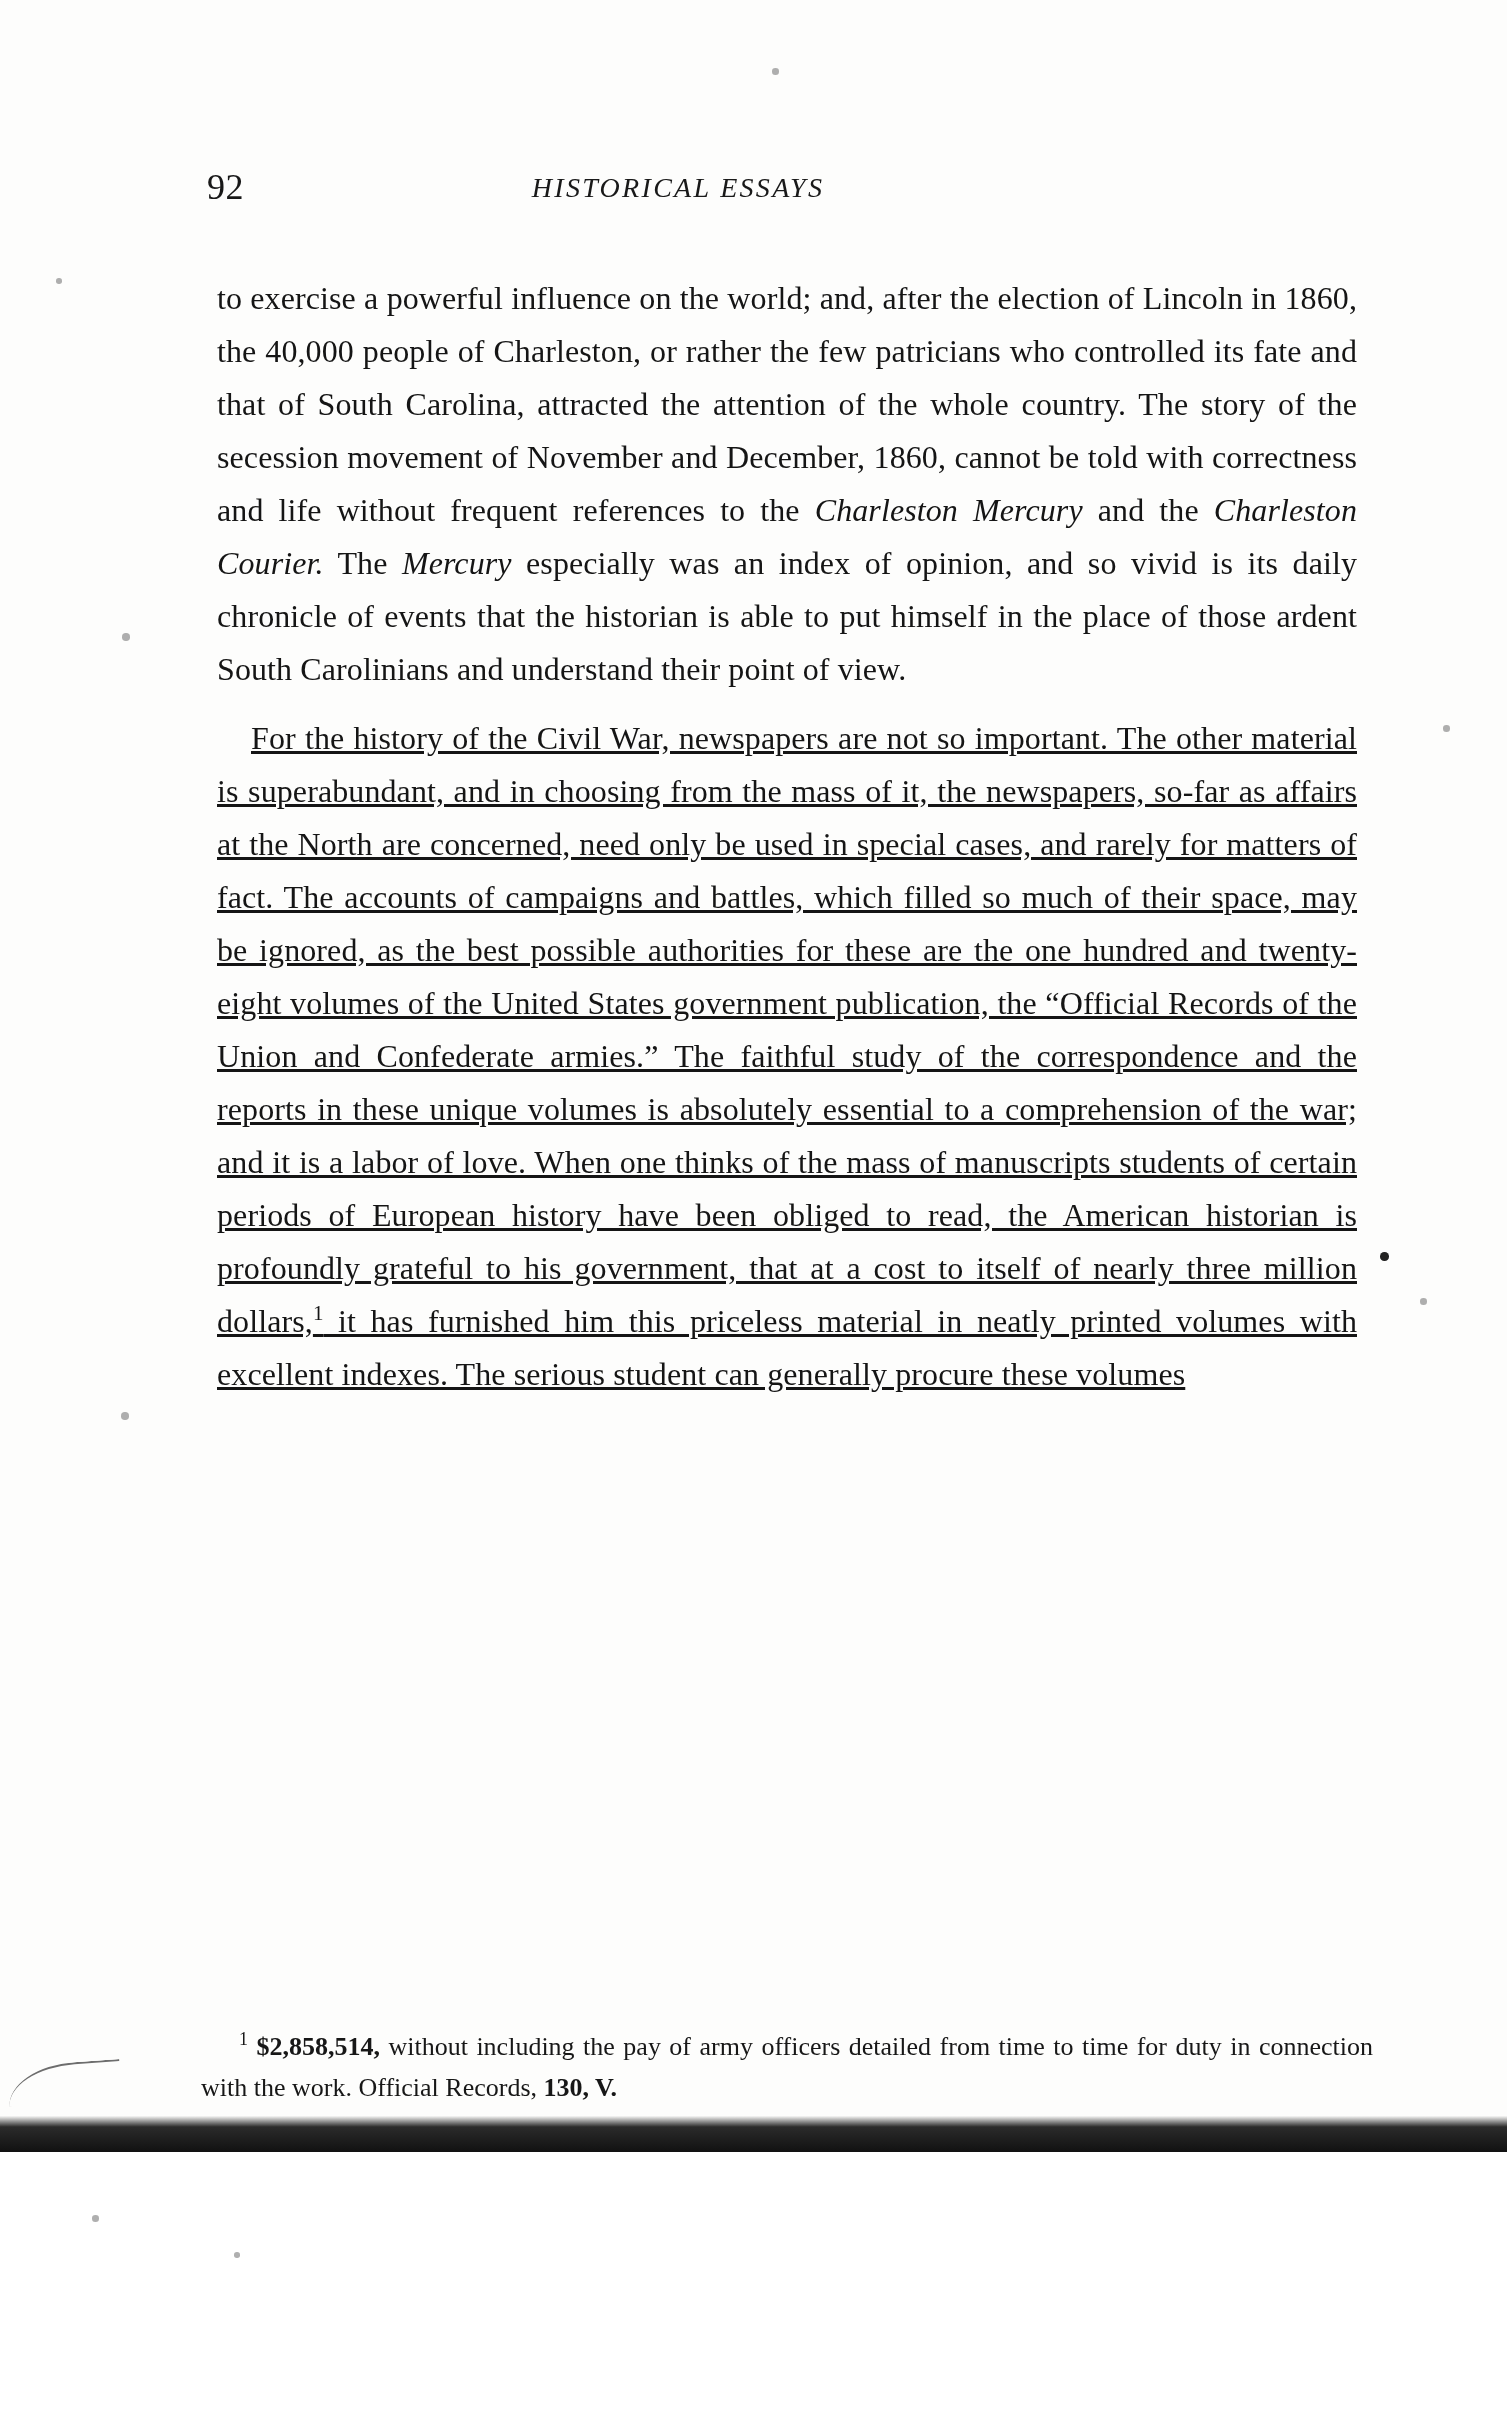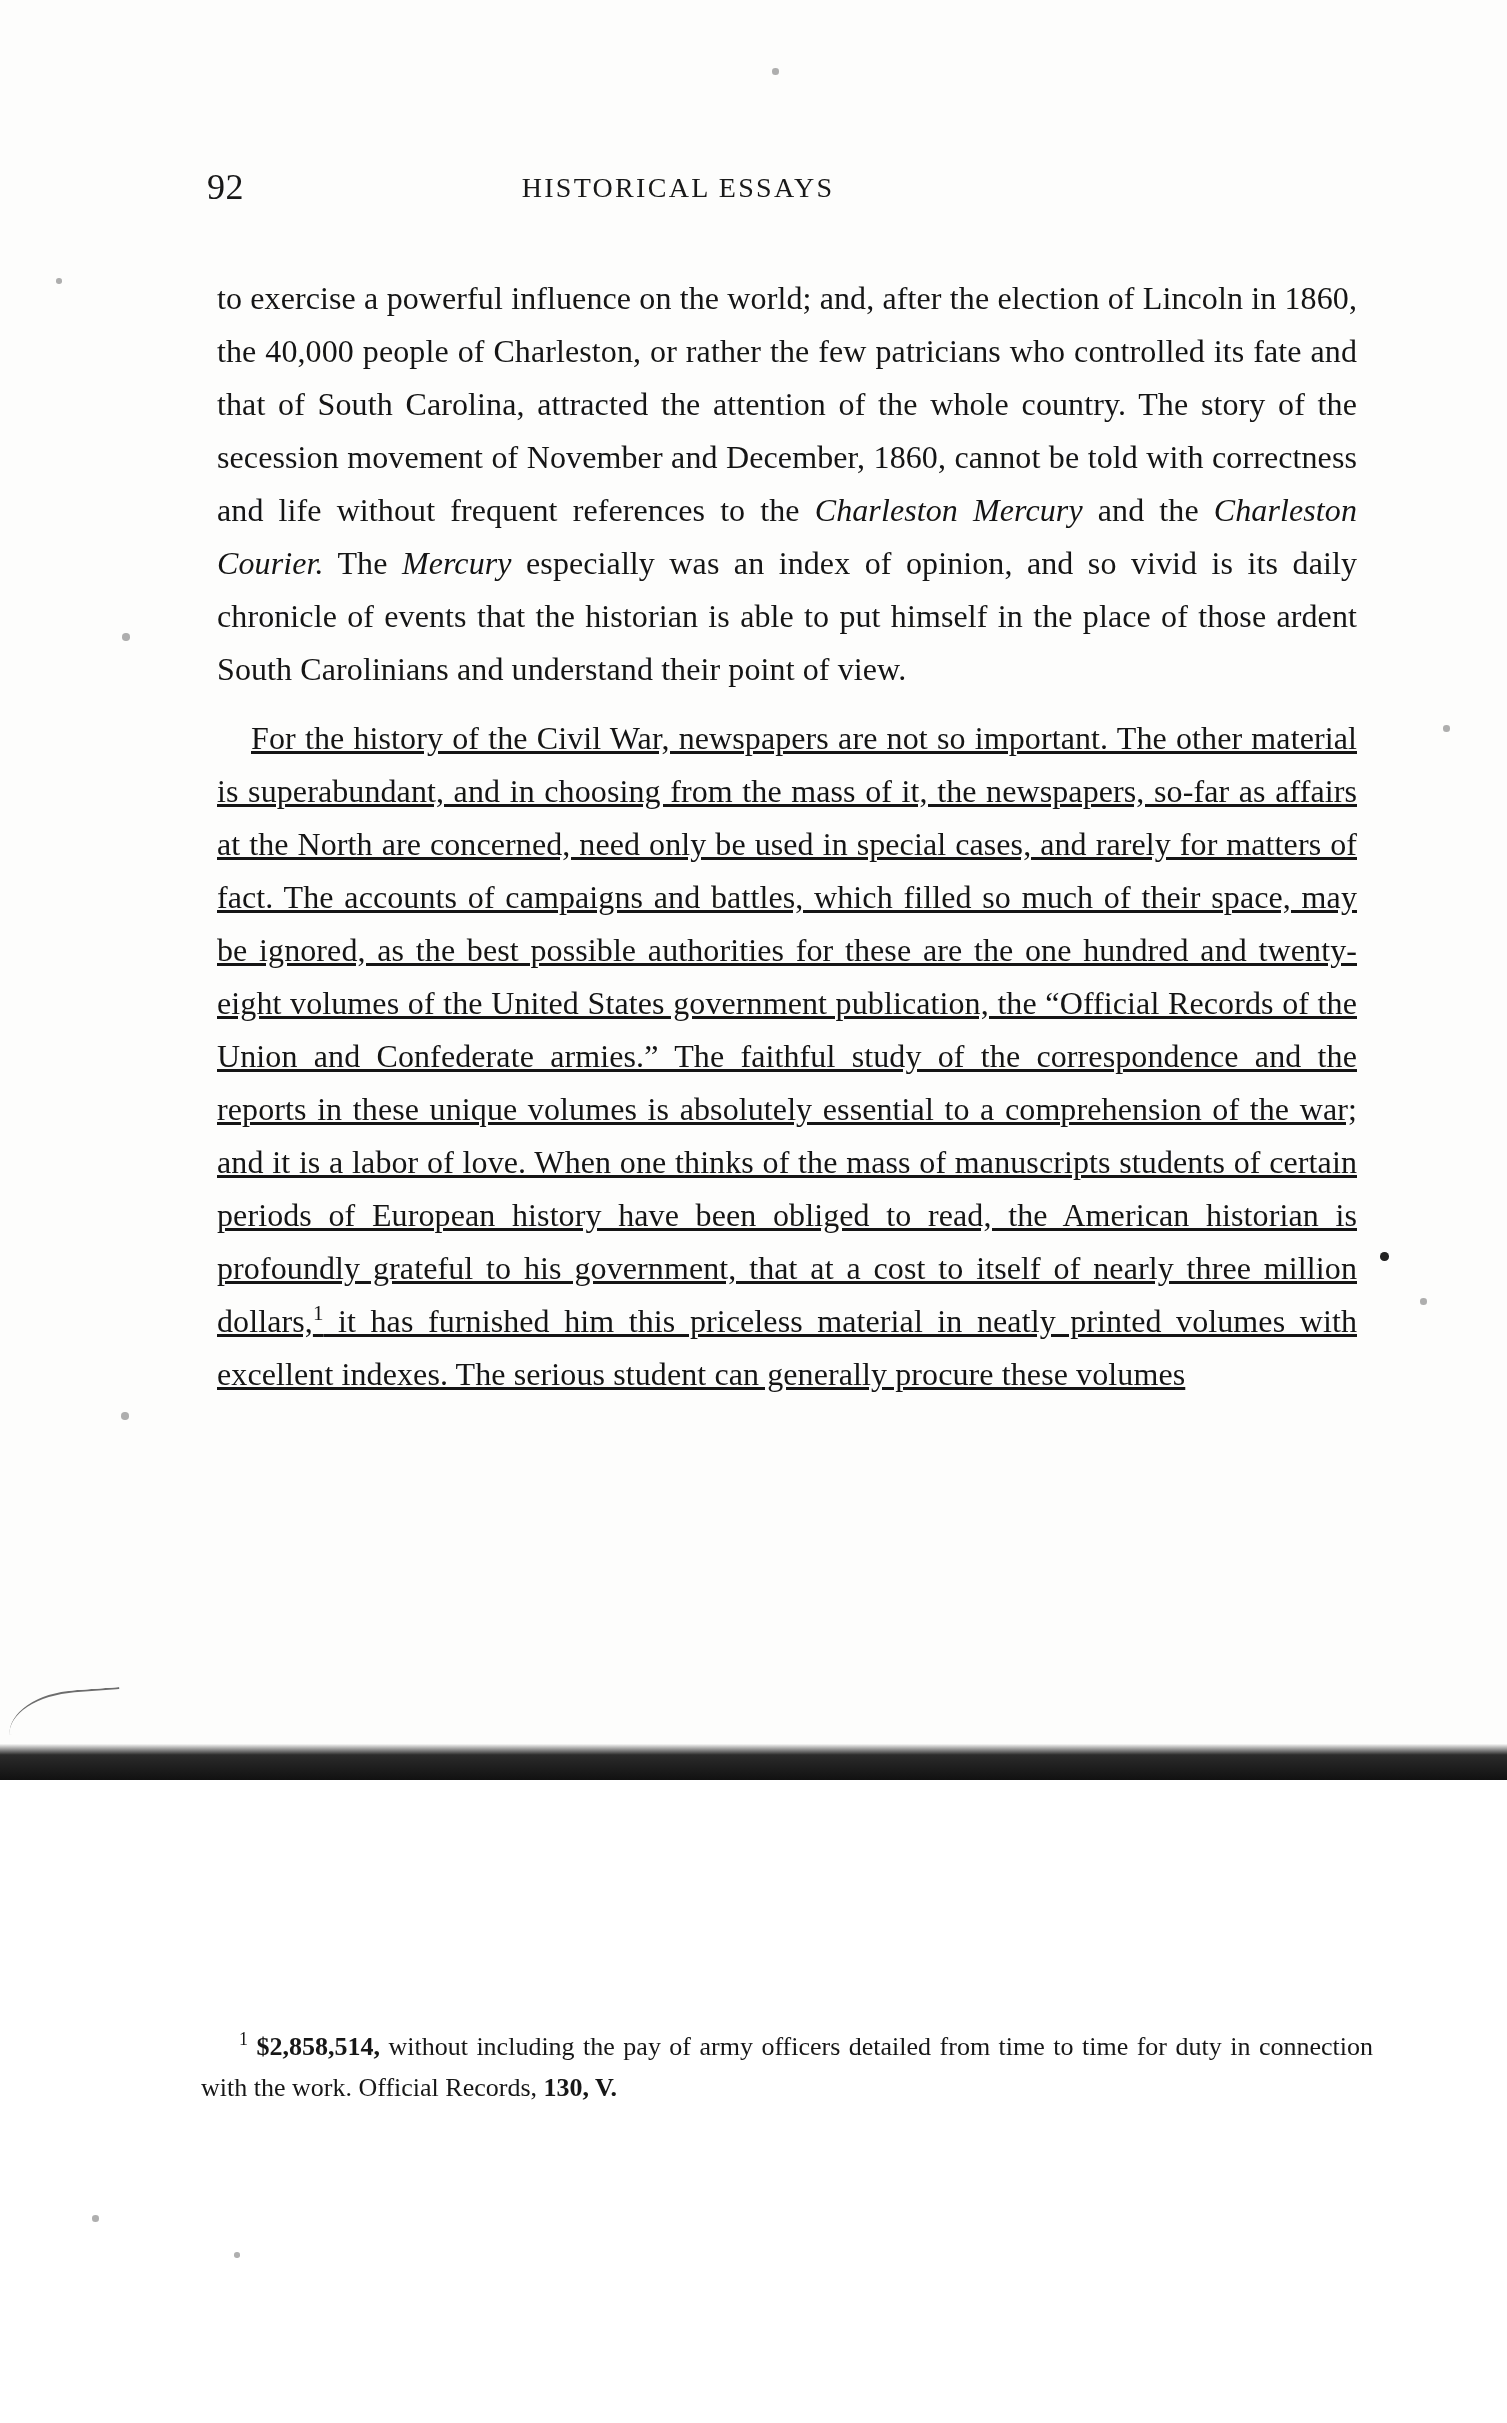--- a/index.html
+++ b/index.html
@@ -12,21 +12,21 @@
     height: 2424px;
     position: relative;
     font-family: "Liberation Serif", serif;
     color: #1a1a1a;
     overflow: hidden;
   }
   .page {
     position: absolute;
     top: 0; left: 0;
     width: 1508px;
-    height: 1780px;
+    height: 2152px;
     background: #fdfdfc;
   }
   
   .running-head {
     position: absolute;
     top: 166px;
     left: 207px;
     width: 1111px;
     height: 43px;
   }
@@ -40,20 +40,21 @@
   }
   .head-title {
     position: absolute;
     left: 0;
     top: 5.6px;
     width: 942px;
     text-align: center;
     font-size: 28px;
     letter-spacing: 2.3px;
     color: #191919;
+    font-style: italic;
   }
   
   .body-text {
     position: absolute;
     top: 256px;
     left: 201px;
     width: 1172px;
   }
   .body-text p {
     margin: 16px;

